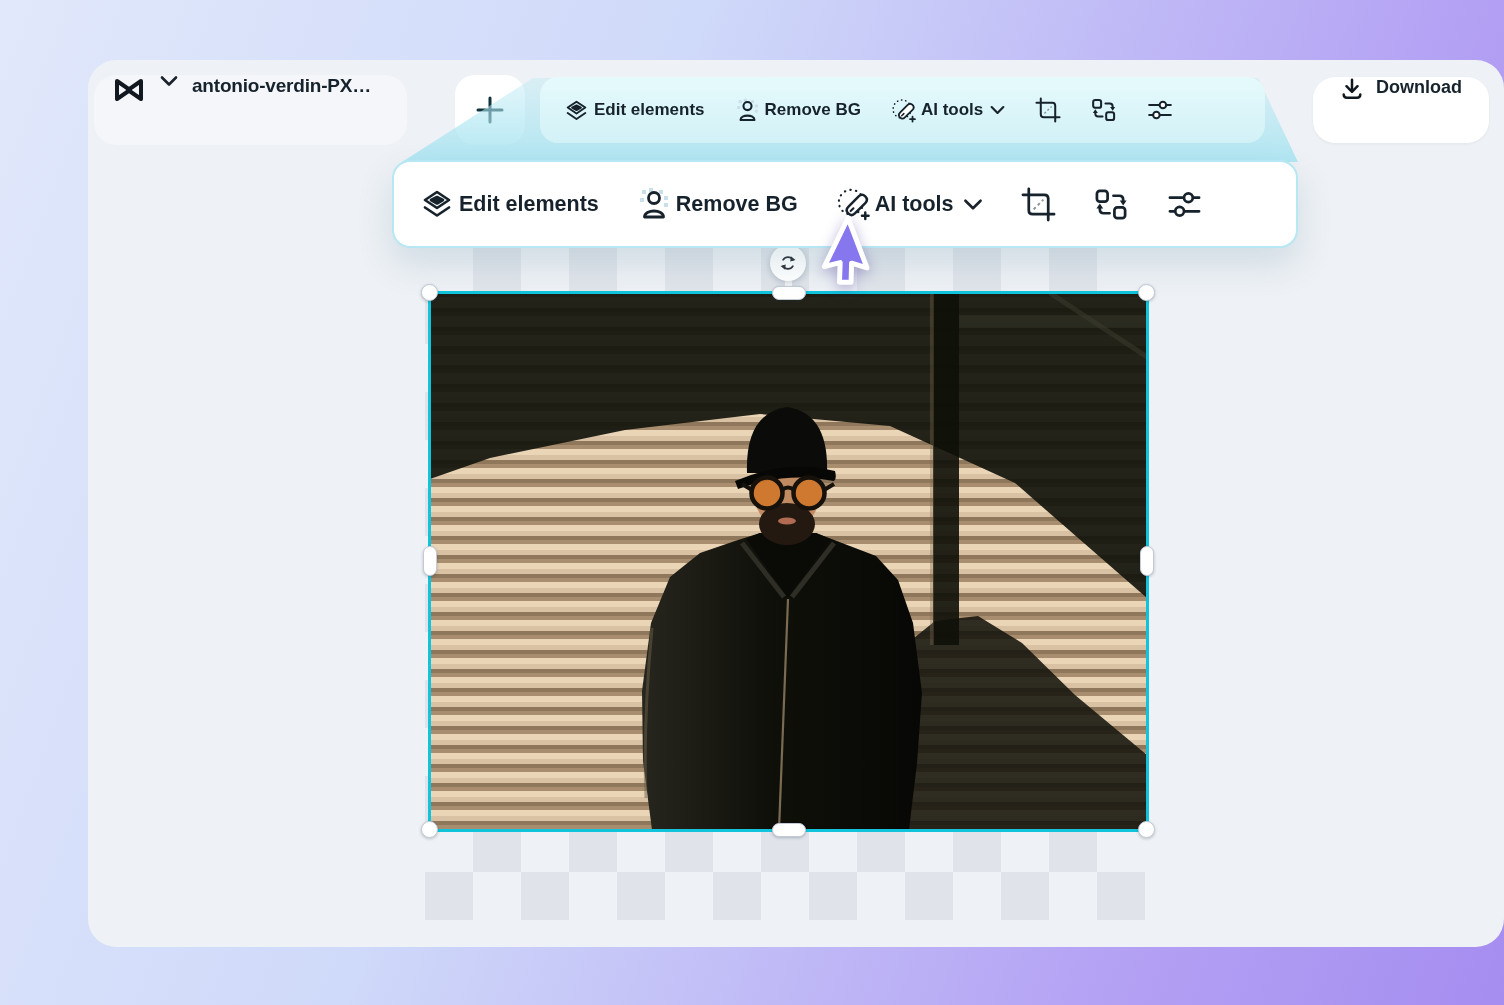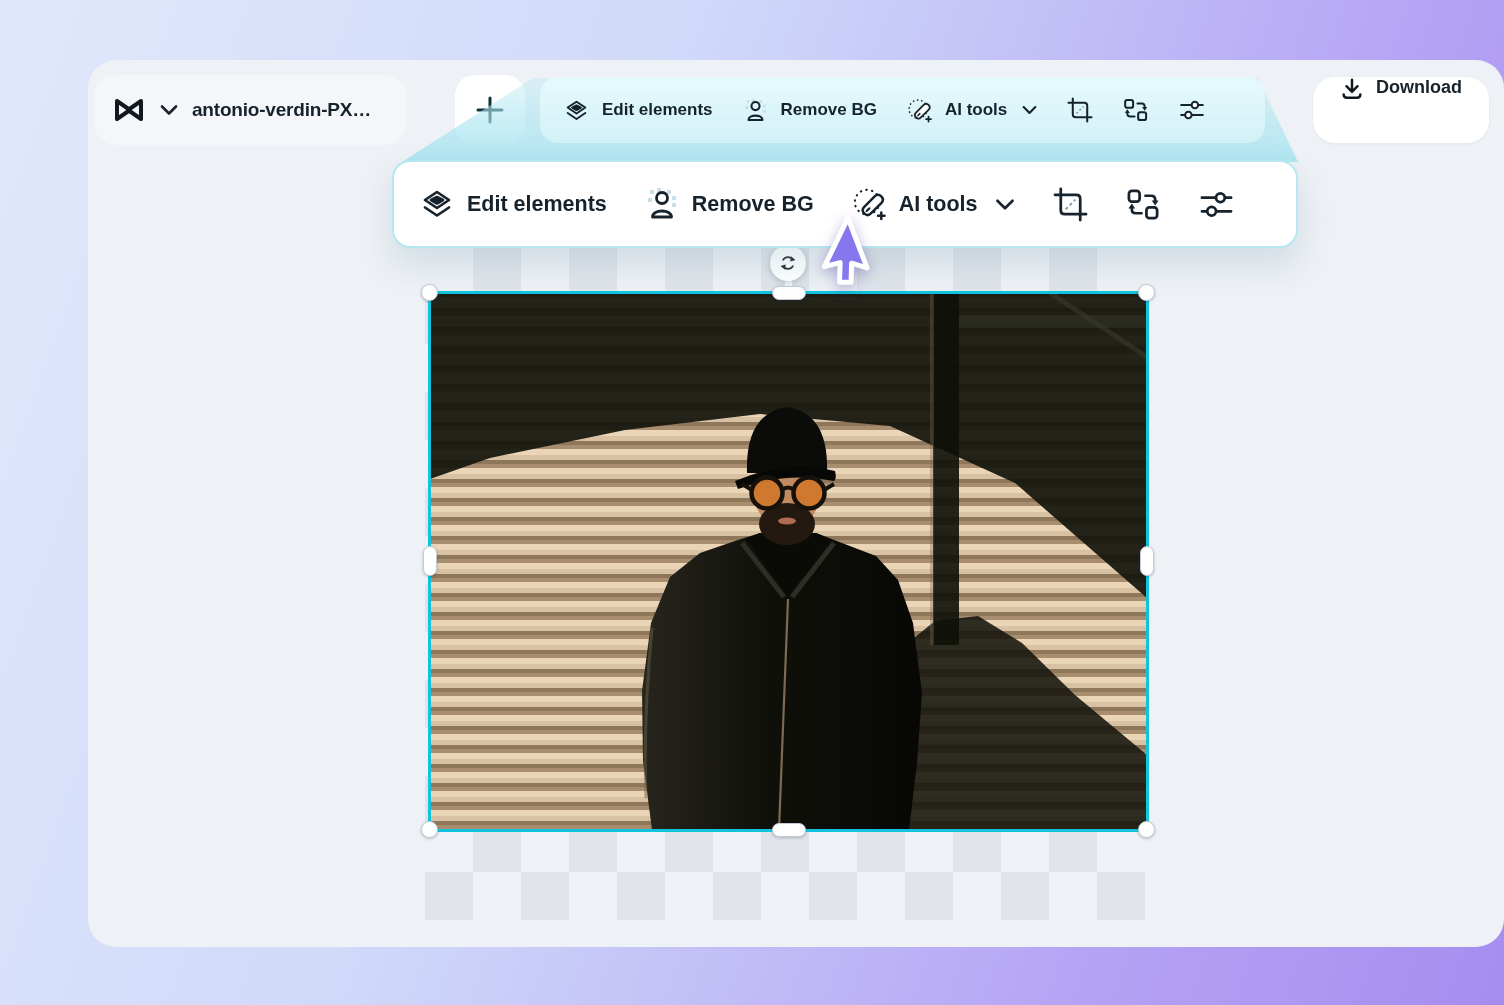--- a/index.html
+++ b/index.html
@@ -5,39 +5,39 @@
   html,body{margin:0;padding:0;}
   body{
     width:1504px;height:1005px;position:relative;overflow:hidden;
     background:linear-gradient(110deg,#e1e8fb 0%,#cfd9f9 38%,#b4a2f4 78%,#a58df0 100%);
     font-family:"Liberation Sans",sans-serif;color:#16222c;
   }
   .window{position:absolute;left:88px;top:60px;width:1416px;height:887px;background:#eef1f5;border-radius:28px;}
   .abs{position:absolute;box-sizing:border-box;}
 
   
-  .chip{left:6px;top:15px;width:313px;height:70px;border-radius:22px;background:#f4f6f9;display:flex;align-items:center;padding:0 18px;gap:14px;cursor:pointer;}
+  .chip{left:6px;top:15px;width:313px;height:70px;border-radius:22px;background:#f4f6f9;display:flex;align-items:flex-start;padding:0 18px;gap:14px;cursor:pointer;}
   .chip .fname{font-size:19px;font-weight:700;letter-spacing:-0.2px;white-space:nowrap;}
   .plus-card{left:367px;top:15px;width:70px;height:70px;border-radius:20px;background:#ffffff;display:flex;align-items:center;justify-content:center;cursor:pointer;}
   .beam{left:314px;top:18px;width:896px;height:84px;z-index:3;
     background:linear-gradient(180deg,rgba(188,234,244,0.40),rgba(168,228,241,0.88));
     clip-path:polygon(131px 0,856px 0,896px 100%,0 100%);}
   .tb-small{left:452px;top:17px;width:725px;height:66px;border-radius:18px;z-index:4;
     background:linear-gradient(180deg,#e6fafc 0%,#d2f1f7 100%);
     display:flex;align-items:center;padding:0 24px;gap:30px;}
   .tb-small .titem{font-size:17px;}
   .dl-btn{left:1225px;top:17px;width:176px;height:66px;border-radius:22px;background:#ffffff;display:flex;align-items:flex-start;justify-content:center;gap:12px;font-size:18px;font-weight:700;cursor:pointer;box-shadow:0 1px 3px rgba(40,60,90,.06);}
 
   
   .tb-big{left:304px;top:100px;width:906px;height:88px;border-radius:18px;background:#ffffff;z-index:10;
     border:2px solid #b7e7f2;box-shadow:0 16px 34px rgba(90,140,160,0.20);
     display:flex;align-items:center;padding:0 26px;gap:38px;}
   .tb-big .titem{font-size:21.5px;}
 
-  .titem{display:flex;align-items:center;gap:13px;font-weight:700;color:#16222c;cursor:pointer;white-space:nowrap;}
+  .titem{display:flex;align-items:center;gap:5px;font-weight:700;color:#16222c;cursor:pointer;white-space:nowrap;}
   .icon-btn{display:flex;align-items:center;justify-content:center;cursor:pointer;}
 
   
   .checker{left:337px;top:188px;width:720px;height:672px;z-index:1;
     background-image:
       linear-gradient(45deg,#e0e4ea 25%,transparent 25%,transparent 75%,#e0e4ea 75%),
       linear-gradient(45deg,#e0e4ea 25%,transparent 25%,transparent 75%,#e0e4ea 75%);
     background-size:96px 96px;background-position:0 0,48px 48px;}
   .photo{left:342px;top:233px;width:717px;height:537px;z-index:2;cursor:move;}
   .photo svg{display:block;width:100%;height:100%;}

